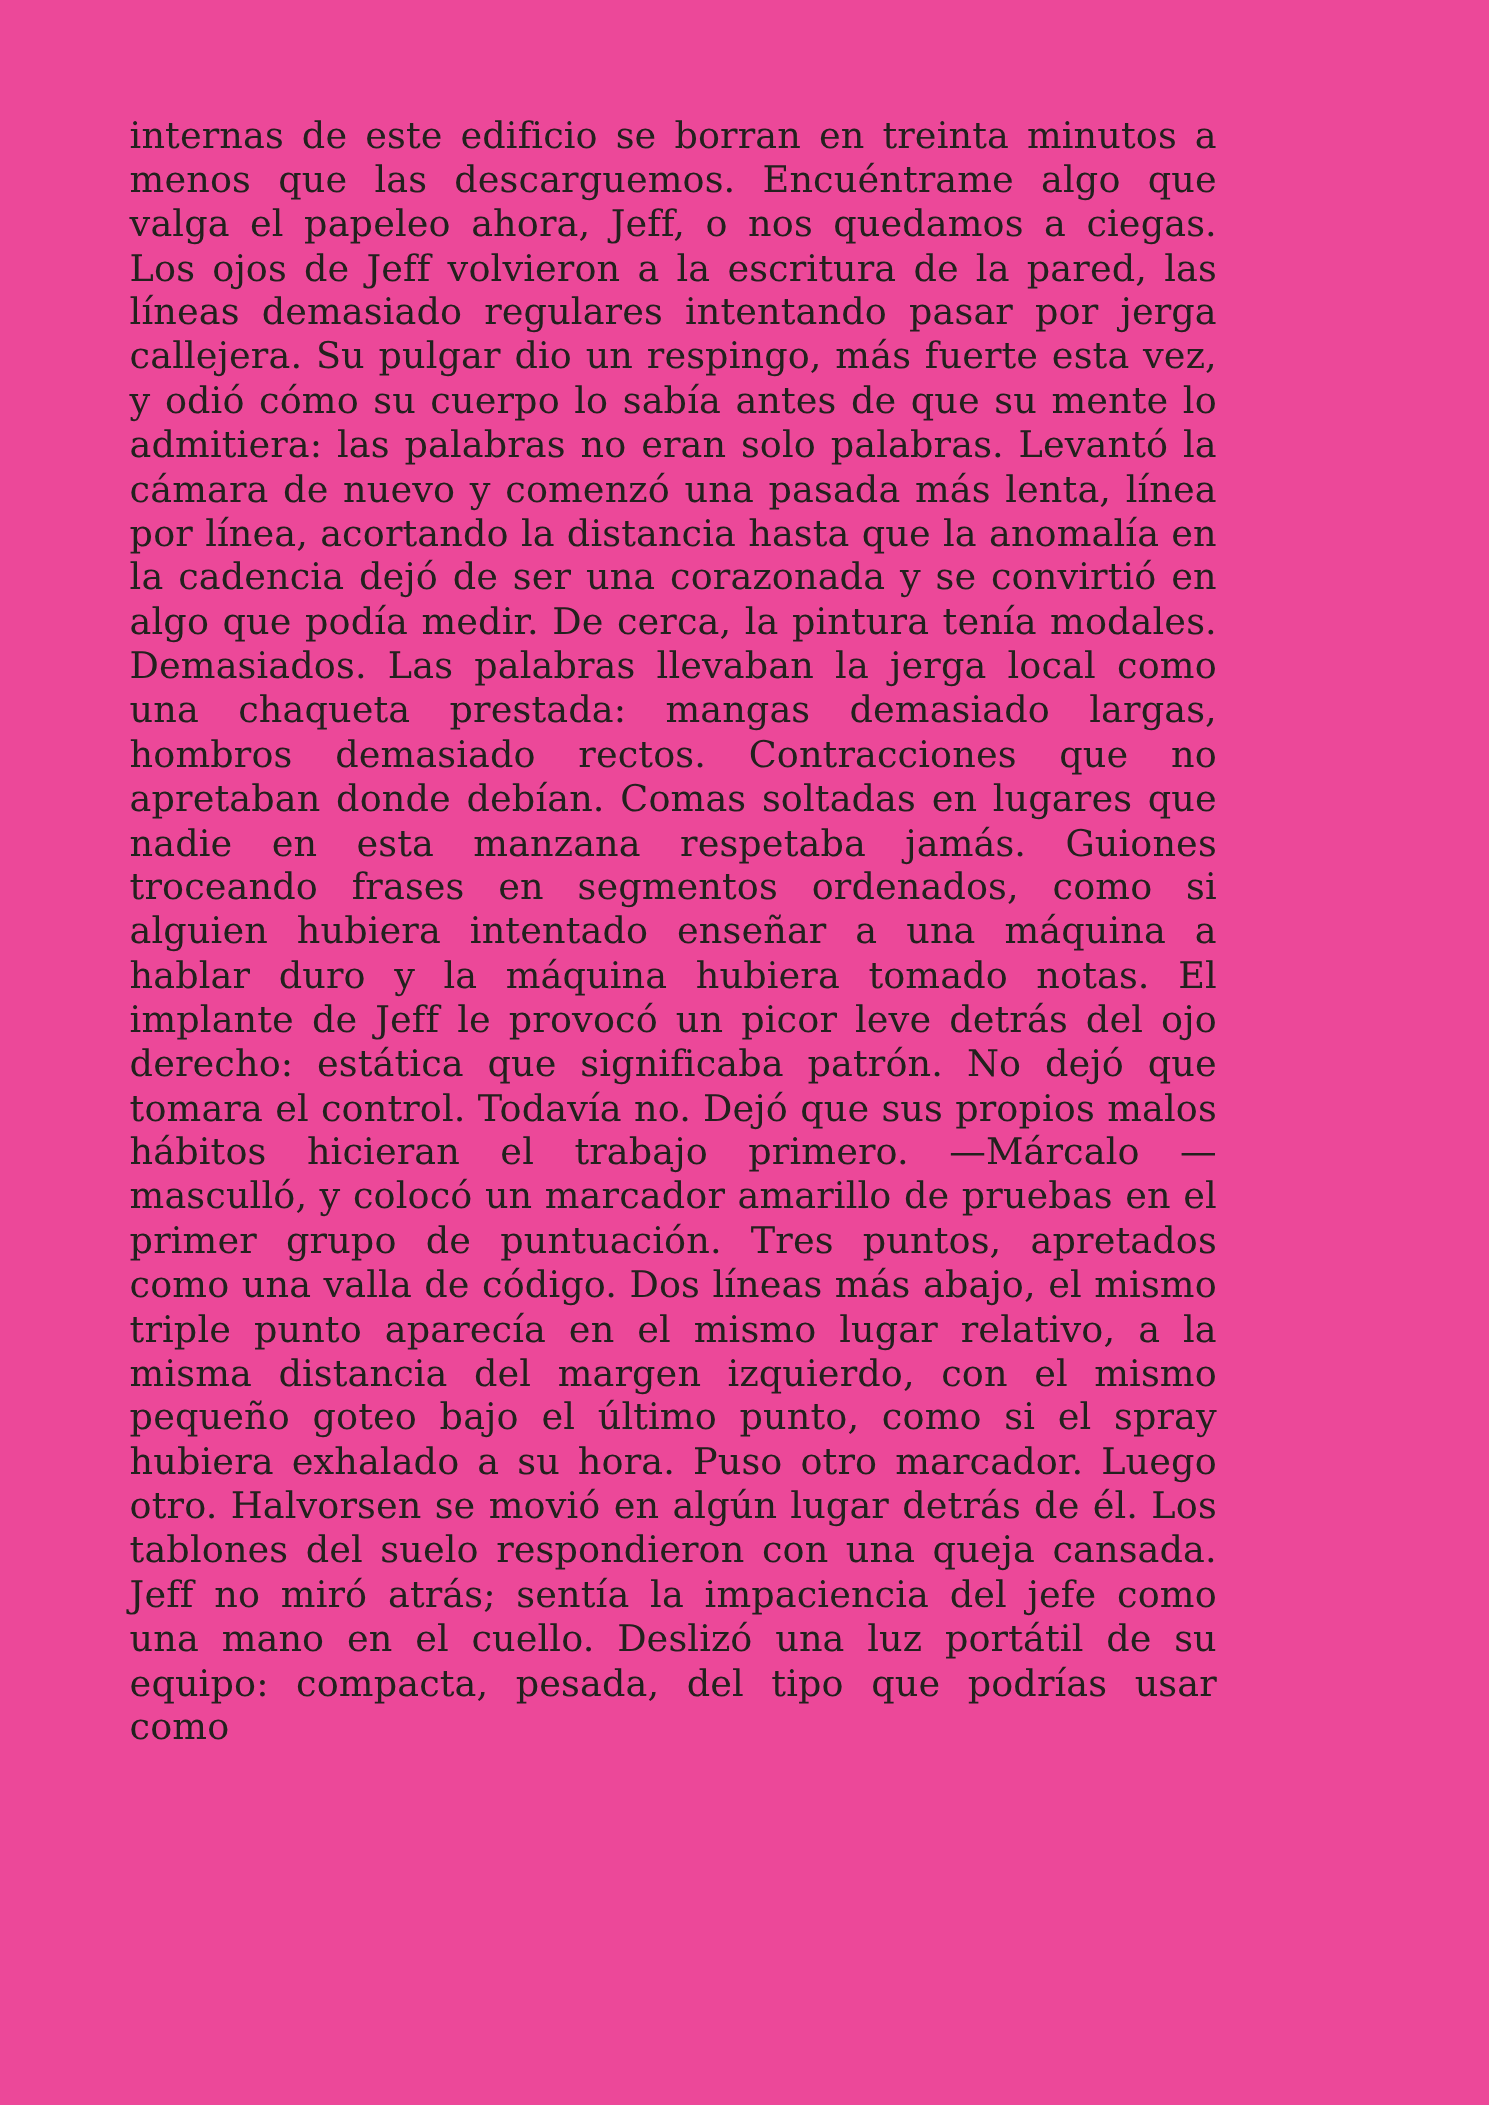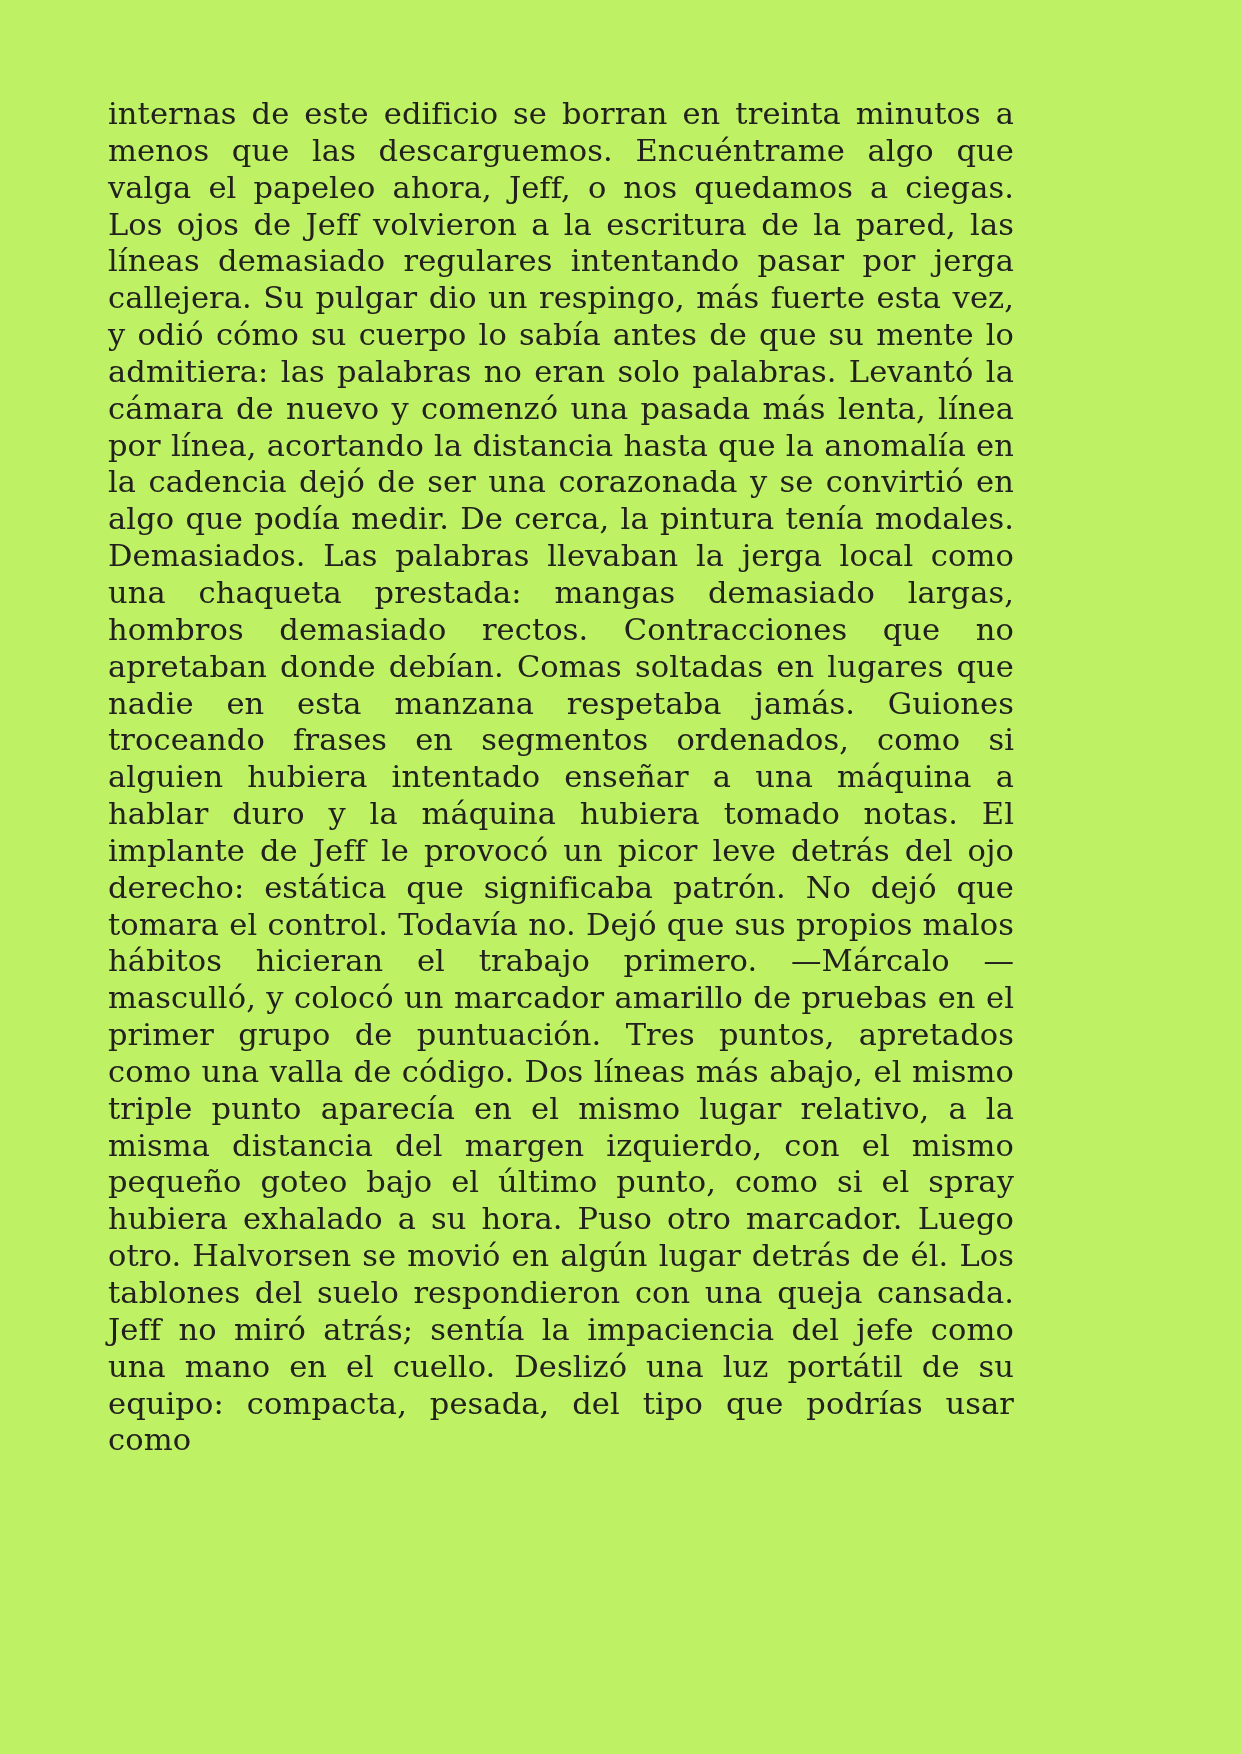--- a/index.html
+++ b/index.html
@@ -41,17 +41,17 @@
     padding: 0;
     text-align: justify;
     hyphens: none;
     -webkit-hyphens: none;
   }
   
 </style>
 </head>
 <body style="background: rgb(227, 207, 163);">
 
-<div id="page" style="background: #bef264;">
+<div id="page" style="background: #ec4899;">
   <div id="text-block" style="color: rgb(35, 33, 30);">
     <p>internas de este edificio se borran en treinta minutos a menos que las descarguemos. Encuéntrame algo que valga el papeleo ahora, Jeff, o nos quedamos a ciegas. Los ojos de Jeff volvieron a la escritura de la pared, las líneas demasiado regulares intentando pasar por jerga callejera. Su pulgar dio un respingo, más fuerte esta vez, y odió cómo su cuerpo lo sabía antes de que su mente lo admitiera: las palabras no eran solo palabras. Levantó la cámara de nuevo y comenzó una pasada más lenta, línea por línea, acortando la distancia hasta que la anomalía en la cadencia dejó de ser una corazonada y se convirtió en algo que podía medir. De cerca, la pintura tenía modales. Demasiados. Las palabras llevaban la jerga local como una chaqueta prestada: mangas demasiado largas, hombros demasiado rectos. Contracciones que no apretaban donde debían. Comas soltadas en lugares que nadie en esta manzana respetaba jamás. Guiones troceando frases en segmentos ordenados, como si alguien hubiera intentado enseñar a una máquina a hablar duro y la máquina hubiera tomado notas. El implante de Jeff le provocó un picor leve detrás del ojo derecho: estática que significaba patrón. No dejó que tomara el control. Todavía no. Dejó que sus propios malos hábitos hicieran el trabajo primero. —Márcalo — masculló, y colocó un marcador amarillo de pruebas en el primer grupo de puntuación. Tres puntos, apretados como una valla de código. Dos líneas más abajo, el mismo triple punto aparecía en el mismo lugar relativo, a la misma distancia del margen izquierdo, con el mismo pequeño goteo bajo el último punto, como si el spray hubiera exhalado a su hora. Puso otro marcador. Luego otro. Halvorsen se movió en algún lugar detrás de él. Los tablones del suelo respondieron con una queja cansada. Jeff no miró atrás; sentía la impaciencia del jefe como una mano en el cuello. Deslizó una luz portátil de su equipo: compacta, pesada, del tipo que podrías usar como</p>
   </div>
 </div>
 
 </body></html>

